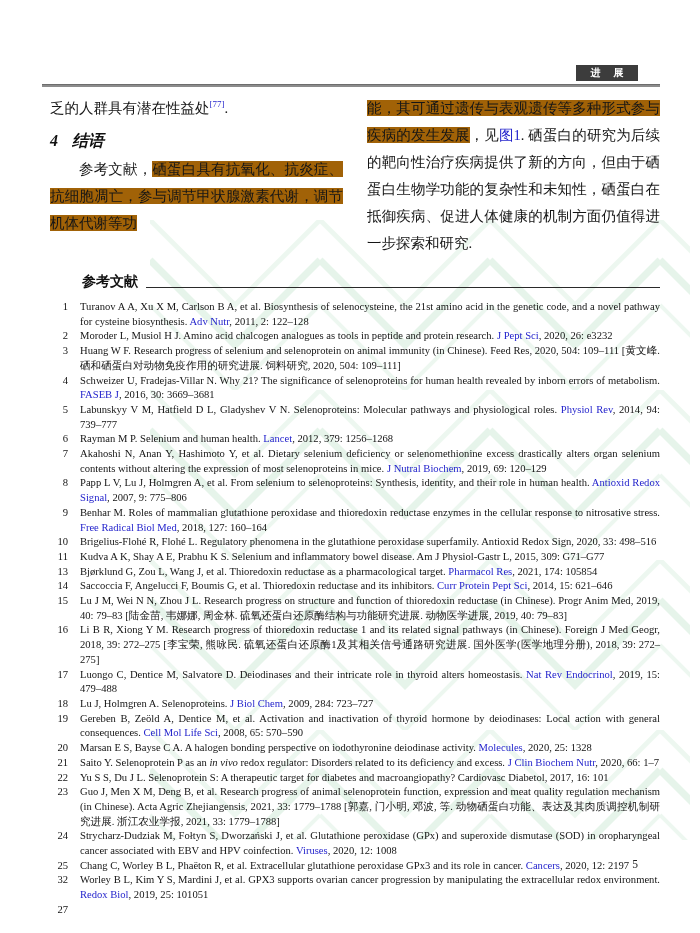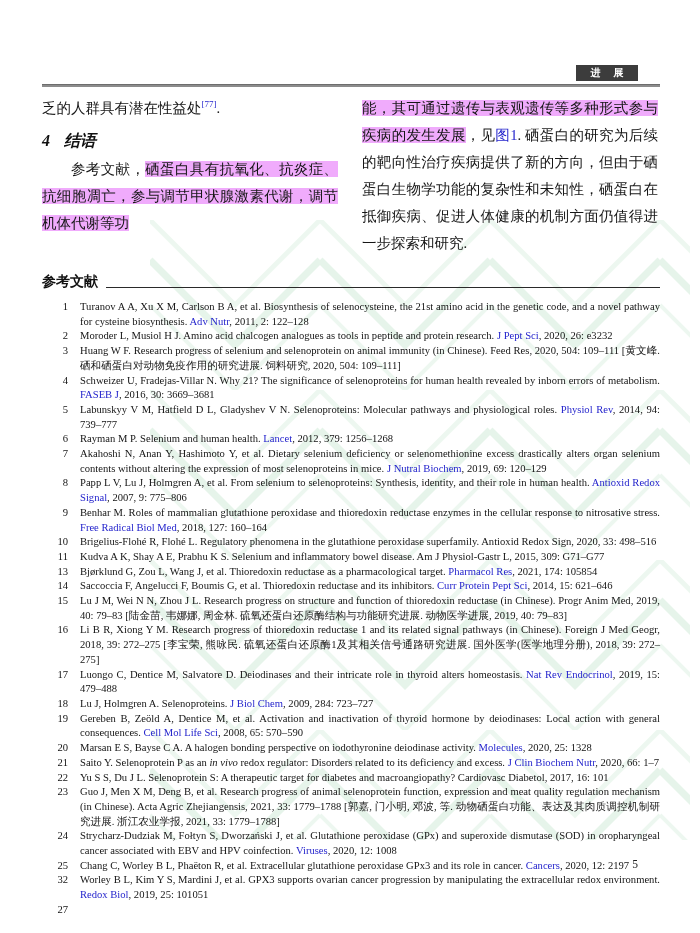--- a/index.html
+++ b/index.html
@@ -23,33 +23,33 @@
     font-size:10px;font-weight:bold;text-align:center;
     letter-spacing:5px;padding-left:5px;box-sizing:border-box;
     font-family:"Liberation Sans","DejaVu Sans",sans-serif;
   }
   .header-rule{
     position:absolute;top:84px;left:42px;right:40px;height:3px;
     background:#8c8c8c;border-top:1px solid #6d6d6d;box-sizing:border-box;
   }
   .content{position:relative;padding:95px 40px 0 42px;}
   
-  .conclusion{display:flex;gap:24px;}
+  .conclusion{display:flex;gap:24px;margin-left:8px;}
   .col{width:296px;font-size:14.5px;line-height:27px;text-align:justify;color:#161616;}
   .sec-heading{font-size:16px;font-weight:bold;margin:6px 0 2px 0;line-height:26px;color:#111;font-style:italic;}
   .sec-heading .num{margin-right:14px;}
   .indent{text-indent:2em;}
   p{margin:0;}
-  .hl{background:#f0abfc;}
+  .hl{background:#a16207;}
   .lnk{color:#2424cc;}
   .sup{font-size:9px;vertical-align:super;line-height:0;}
   .it{font-style:italic;}
   
   .references{margin-top:16px;}
-  .ref-head-row{display:flex;}
+  .ref-head-row{display:flex;margin-left:40px;}
   .ref-heading{font-size:14px;font-weight:bold;margin:0;line-height:18px;color:#111;}
   .ref-head-rule{flex:1;border-bottom:1.5px solid #2a2a2a;margin-left:8px;margin-bottom:3px;}
   .ref-list{margin:9px 0 0 0;padding:0;list-style:none;}
   .ref-item{display:flex;font-size:10.6px;line-height:14.7px;color:#141414;}
   .ref-num{flex:none;width:26px;text-align:right;padding-right:12px;}
   .ref-text{flex:1;text-align:justify;}
   .page-number{
     position:absolute;right:62px;top:858px;
     font-size:11.5px;color:#222;
   }

